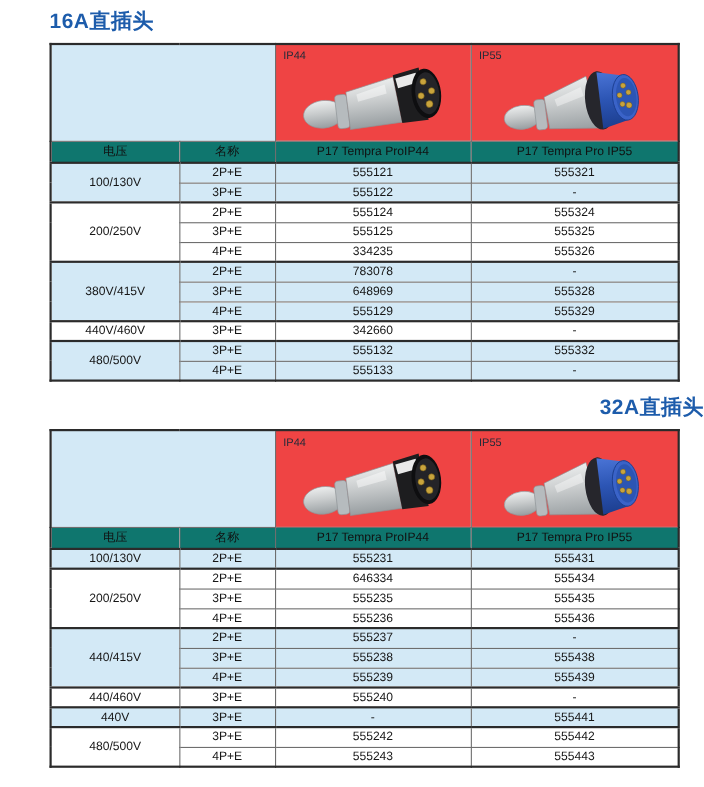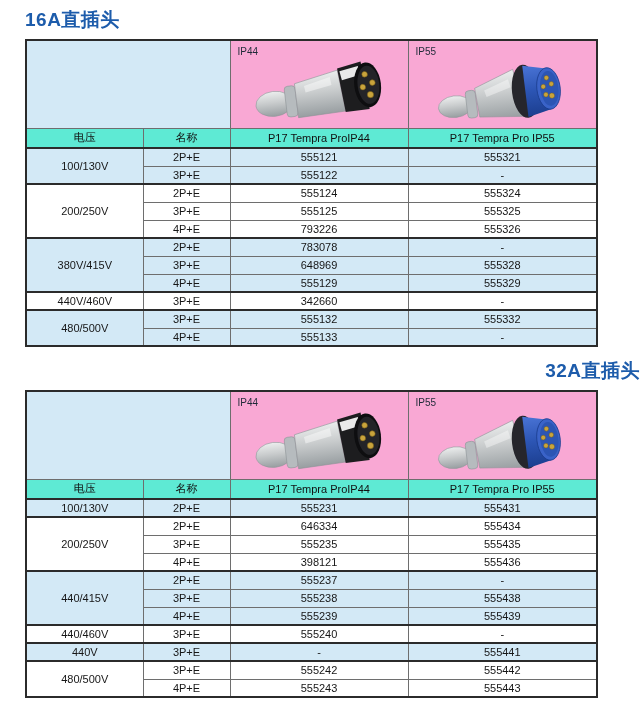--- a/index.html
+++ b/index.html
@@ -2,48 +2,48 @@
 <html><head>
 <meta charset="utf-8">
 <style>
   * { box-sizing: border-box; margin: 0; padding: 0; }
   html, body { background: #ffffff; }
   body {
     width: 640px; height: 715px; overflow: hidden;
     font-family: "Liberation Sans", sans-serif;
     color: #1a1a1a;
   }
-  .page { padding: 8px 0 0 25px; }
+  .page { padding: 8px 0 0 45px; }
 
   .section-title {
     font-size: 19px; font-weight: 600; letter-spacing: 0.5px;
     color: #1d5cab; margin: 0 0 7px 0; line-height: 24px;
   }
   .section-2 .section-title { margin-top: 12px; text-align: right; }
 
   table.catalog {
     border-collapse: collapse; table-layout: fixed;
     width: 571px; border: 2px solid #2b2b2b;
   }
   table.catalog td {
     border: 1px solid #6e6e6e;
     font-size: 11px; text-align: center; vertical-align: middle;
     height: 18px; padding: 0 2px; color: #161616;
     overflow: hidden; white-space: nowrap;
   }
-  tr.img-row td { height: 88px; background: #f9a8d4; vertical-align: top; padding: 0; }
+  tr.img-row td { height: 88px; background: #ef4444; vertical-align: top; padding: 0; }
   tr.img-row td.blank-cell { background: #d3e9f6; }
   .ip-label {
     font-size: 10px; color: #1f2a38; text-align: left;
     padding: 5px 0 0 7px; line-height: 11px;
   }
   .plug-wrap { width: 100%; display: flex; justify-content: center; }
   svg.plug { width: 158px; height: 70px; display: block; margin-top: -2px; }
 
-  tr.header-row td { height: 20px; background: #5eead4; font-size: 11px; color: #111; }
+  tr.header-row td { height: 20px; background: #0f766e; font-size: 11px; color: #111; }
 
   tbody.data-body tr td { background: #ffffff; }
   tbody.data-body tr.shaded td { background: #d3e9f6; }
   tbody.data-body tr.group-start td { border-top: 2px solid #2b2b2b; }
 
   .footnote {
     width: 601px; text-align: right;
     font-size: 11px; font-weight: 700; color: #e8251f;
     margin-top: 3px; line-height: 14px;
   }
@@ -155,21 +155,21 @@
             <td>555124</td>
             <td>555324</td>
           </tr>
           <tr class="">
             <td>3P+E</td>
             <td>555125</td>
             <td>555325</td>
           </tr>
           <tr class="">
             <td>4P+E</td>
-            <td>793226</td>
+            <td>334235</td>
             <td>555326</td>
           </tr>
           <tr class="shaded group-start">
             <td rowspan="3">380V/415V</td>
             <td>2P+E</td>
             <td>783078</td>
             <td>-</td>
           </tr>
           <tr class="shaded">
             <td>3P+E</td>
@@ -251,21 +251,21 @@
             <td>646334</td>
             <td>555434</td>
           </tr>
           <tr class="">
             <td>3P+E</td>
             <td>555235</td>
             <td>555435</td>
           </tr>
           <tr class="">
             <td>4P+E</td>
-            <td>398121</td>
+            <td>555236</td>
             <td>555436</td>
           </tr>
           <tr class="shaded group-start">
             <td rowspan="3">440/415V</td>
             <td>2P+E</td>
             <td>555237</td>
             <td>-</td>
           </tr>
           <tr class="shaded">
             <td>3P+E</td>

